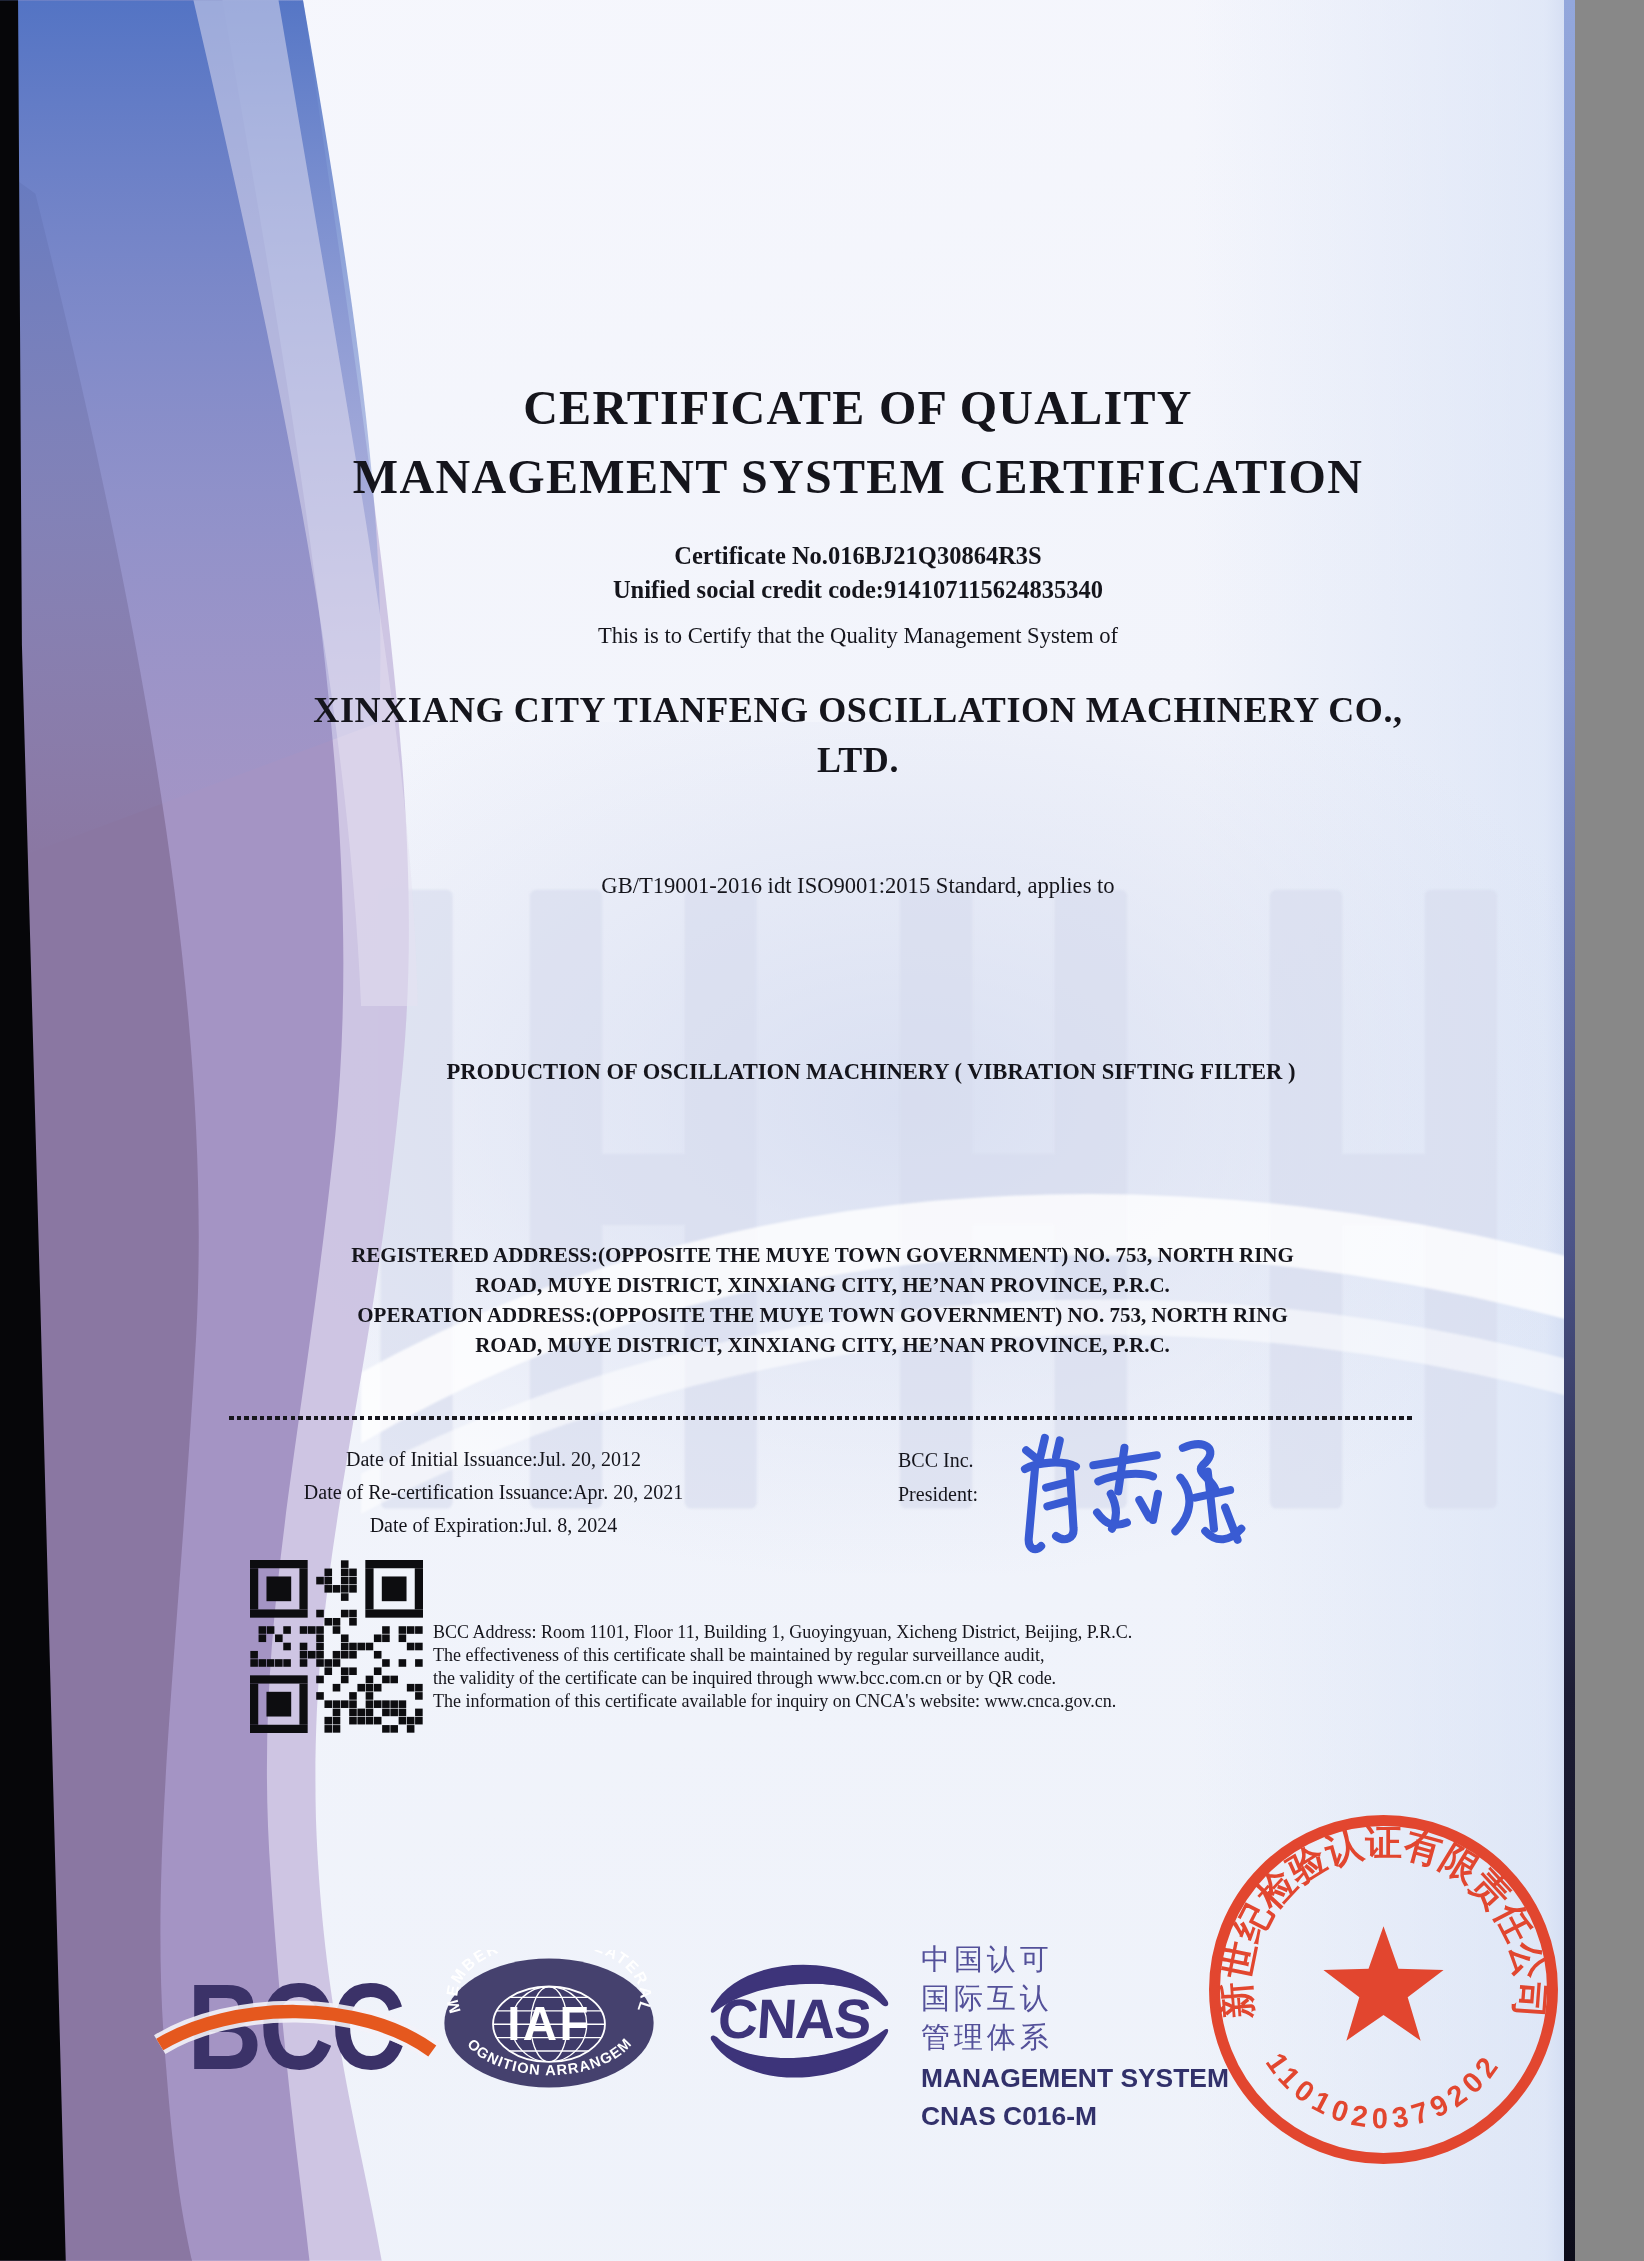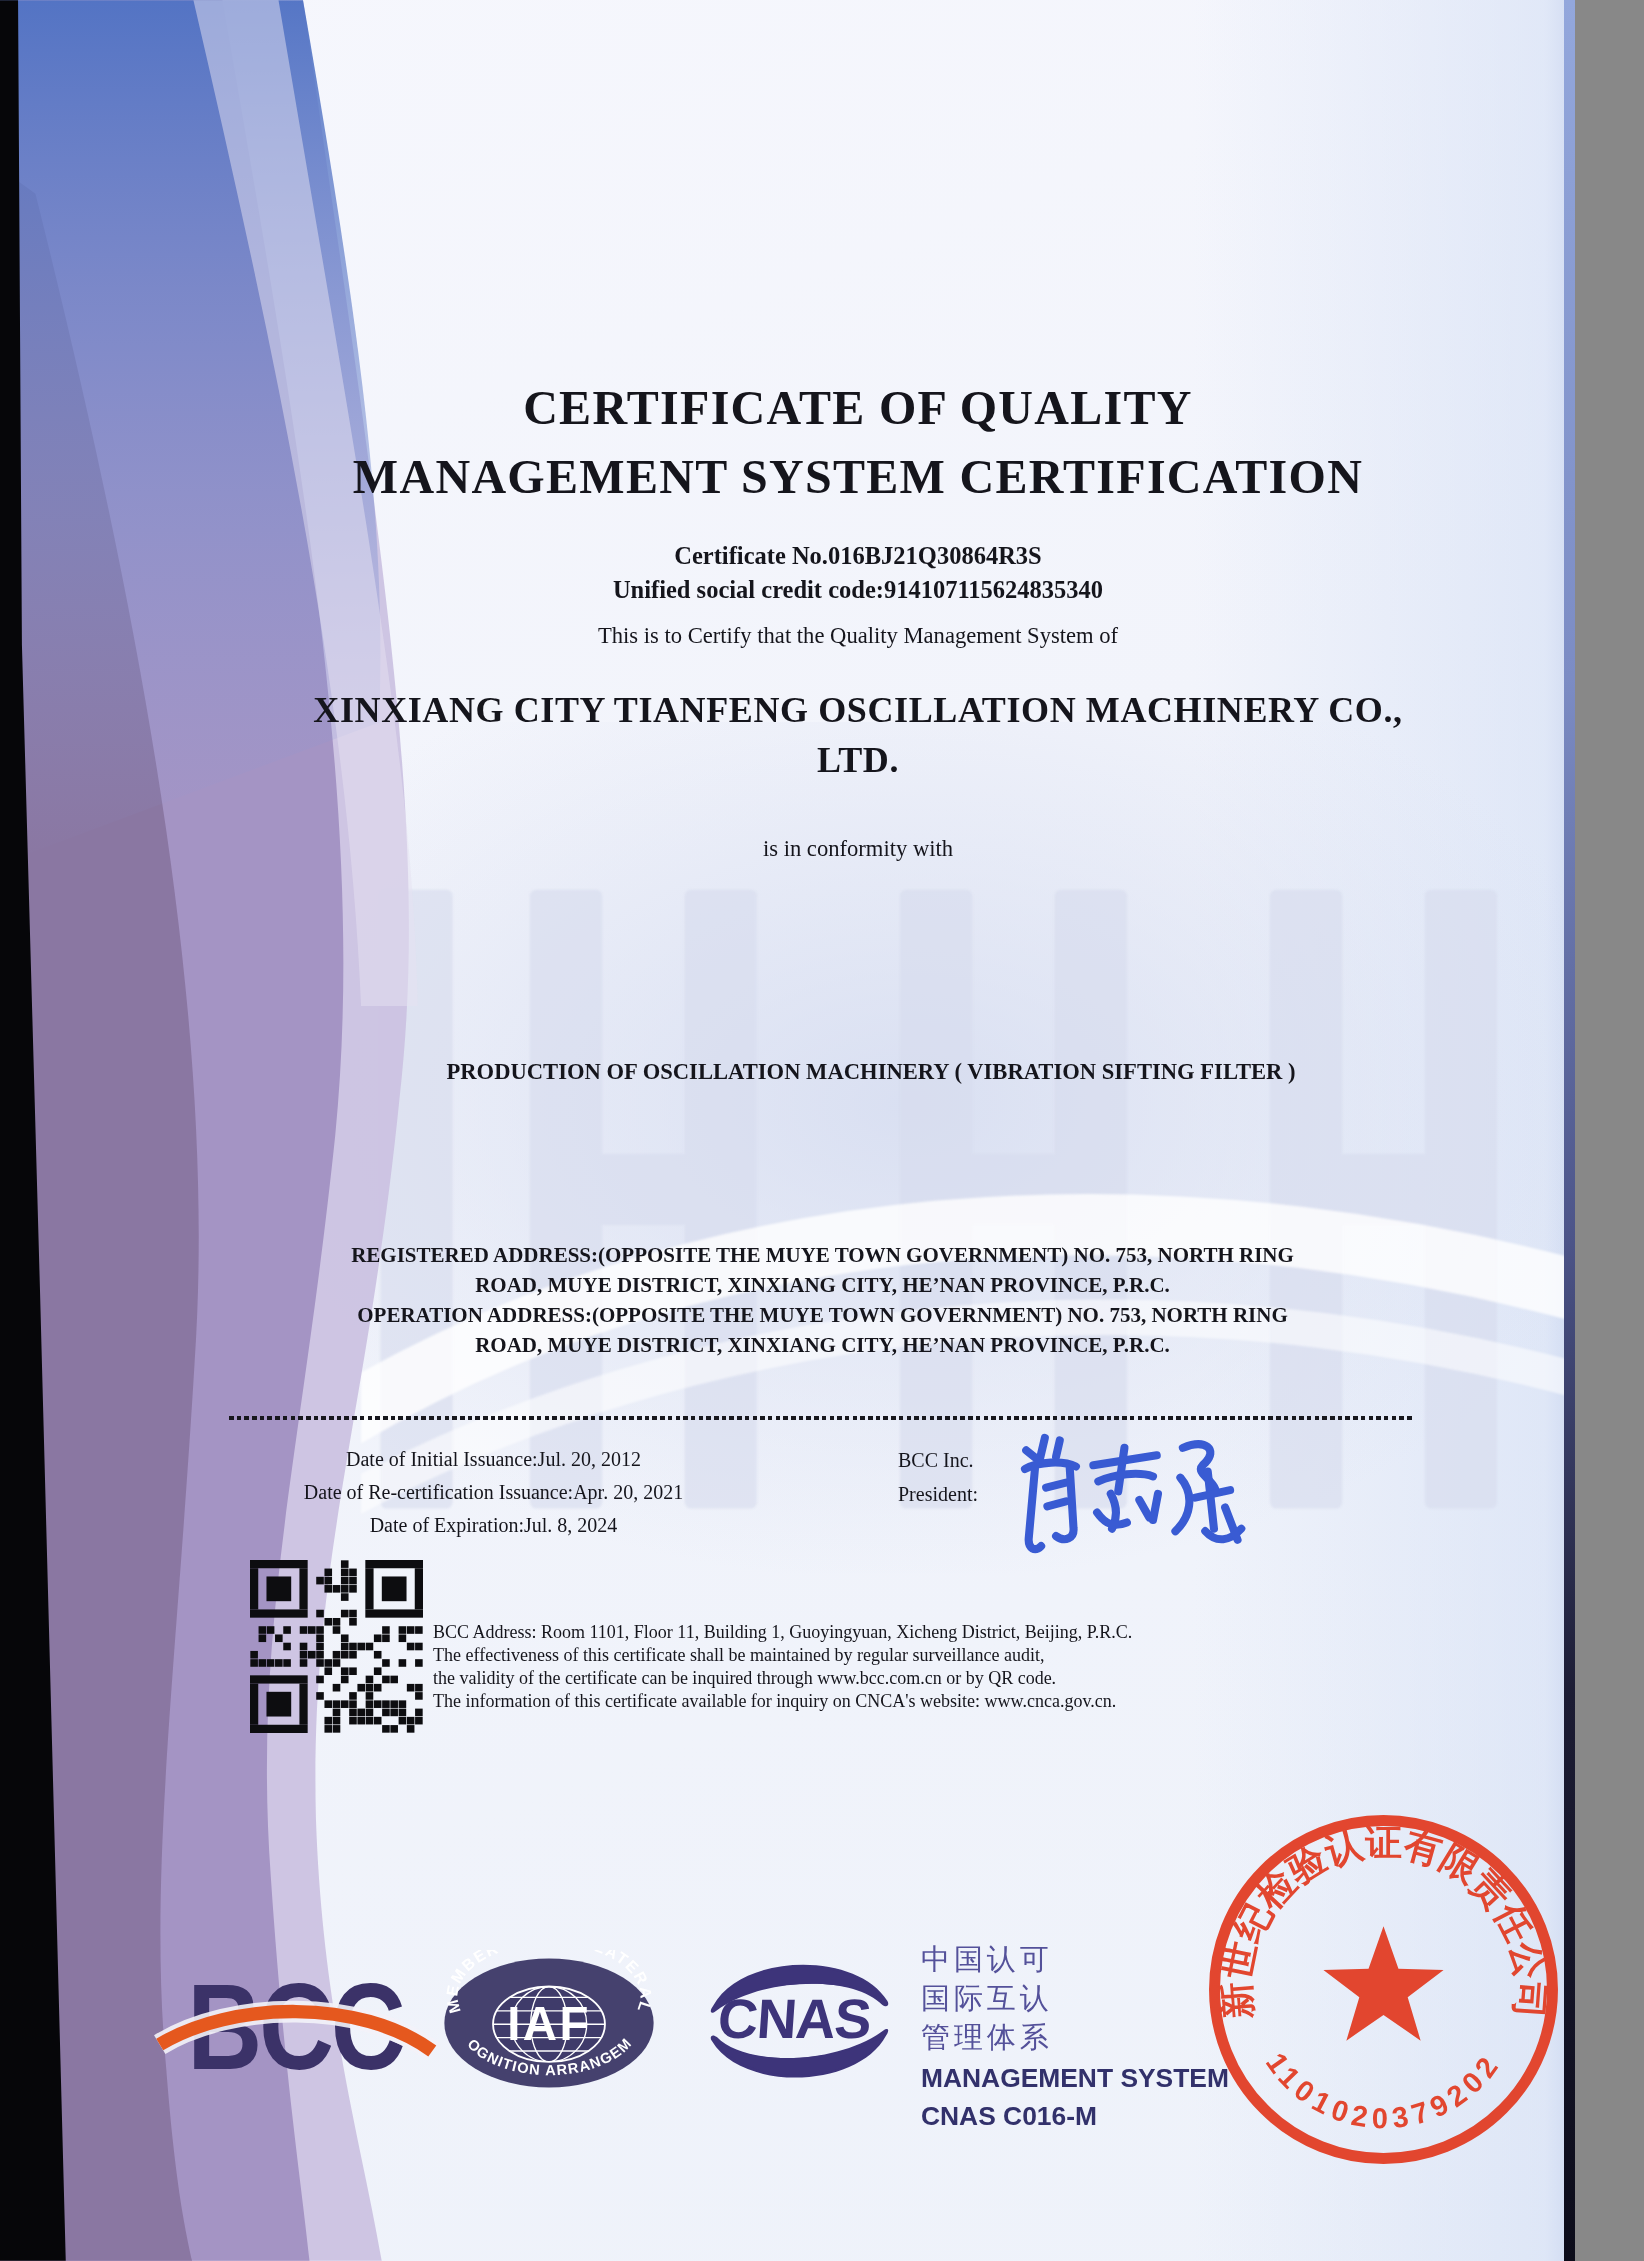--- a/index.html
+++ b/index.html
@@ -92,21 +92,21 @@
 
   <div class="abs ctr" id="certno">Certificate No.016BJ21Q30864R3S</div>
   <div class="abs ctr" id="creditcode">Unified social credit code:914107115624835340</div>
   <div class="abs ctr" id="certify">This is to Certify that the Quality Management System of</div>
 
   <div class="abs ctr" id="company">
     <div>XINXIANG CITY TIANFENG OSCILLATION MACHINERY CO.,</div>
     <div>LTD.</div>
   </div>
 
-  <div class="abs ctr" id="conformity">is in conformity with</div>
+  <div class="abs ctr" id="standard">GB/T19001-2016 idt ISO9001:2015 Standard, applies to</div>
   <div class="abs ctr" id="scope">PRODUCTION OF OSCILLATION MACHINERY ( VIBRATION SIFTING FILTER )</div>
 
   <div class="abs ctr" id="addresses">
     <div>REGISTERED ADDRESS:(OPPOSITE THE MUYE TOWN GOVERNMENT) NO. 753, NORTH RING</div>
     <div>ROAD, MUYE DISTRICT, XINXIANG CITY, HE’NAN PROVINCE, P.R.C.</div>
     <div>OPERATION ADDRESS:(OPPOSITE THE MUYE TOWN GOVERNMENT) NO. 753, NORTH RING</div>
     <div>ROAD, MUYE DISTRICT, XINXIANG CITY, HE’NAN PROVINCE, P.R.C.</div>
   </div>
 
   <div class="abs" id="sep"></div>

